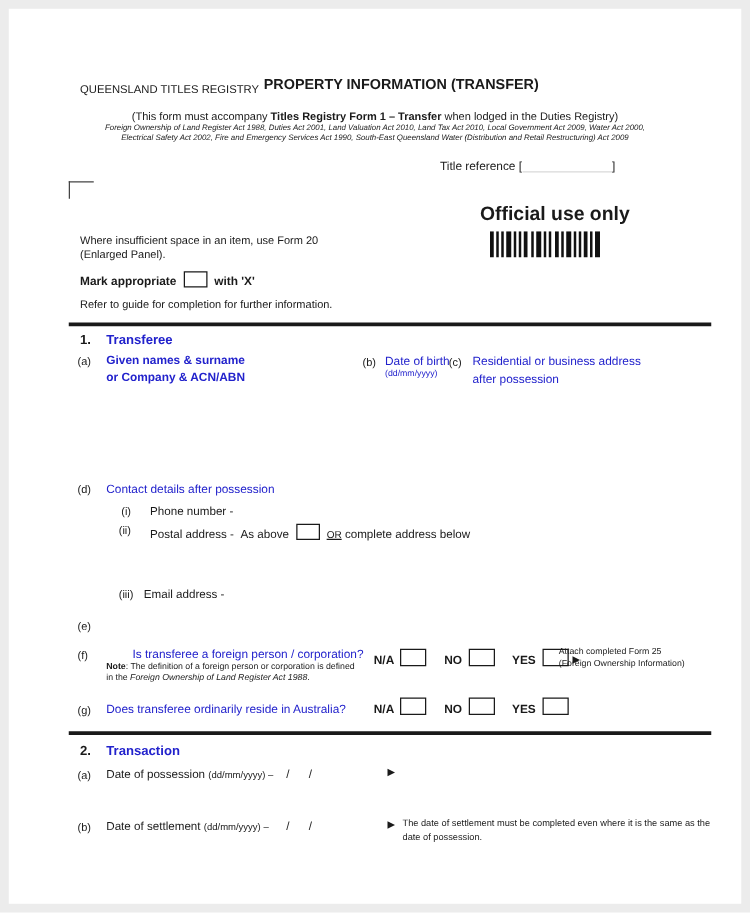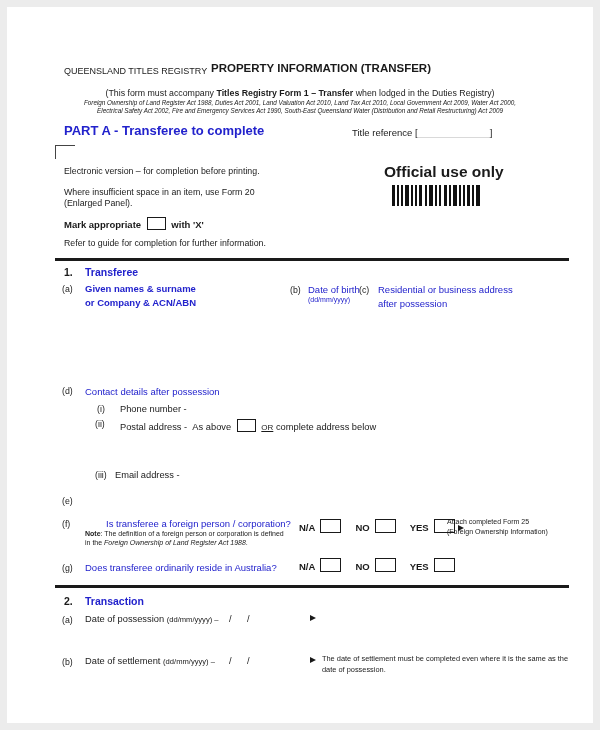--- a/index.html
+++ b/index.html
@@ -33,26 +33,24 @@
 
 <div class="page">
 
   <div class="abs" style="left:57px;top:59px;font-size:9px;">QUEENSLAND TITLES REGISTRY</div>
   <div class="abs b" style="left:204px;top:55px;font-size:11.5px;">PROPERTY INFORMATION (TRANSFER)</div>
 
   <div class="abs center" style="top:81px;font-size:8.8px;"><span>(This form must accompany </span><span class="b">Titles Registry Form 1 – Transfer</span><span> when lodged in the Duties Registry)</span></div>
   <div class="abs center it" style="top:92px;font-size:6.3px;">Foreign Ownership of Land Register Act 1988, Duties Act 2001, Land Valuation Act 2010, Land Tax Act 2010, Local Government Act 2009, Water Act 2000,</div>
   <div class="abs center it" style="top:100px;font-size:6.3px;">Electrical Safety Act 2002, Fire and Emergency Services Act 1990, South-East Queensland Water (Distribution and Retail Restructuring) Act 2009</div>
 
-  <div class="abs b blue" style="left:57px;top:116px;font-size:13px;">PART A - Transferee to complete</div>
   <div class="abs" style="left:345px;top:120px;font-size:9.5px;"><span>Title reference [</span><span class="blank" style="width:72px;"></span><span>]</span></div>
 
   <div class="abs corner" style="left:48px;top:138px;"></div>
 
-  <div class="abs small" style="left:57px;top:159px;">Electronic version – for completion before printing.</div>
 
   <div class="abs b" style="left:377px;top:156px;font-size:15.5px;">Official use only</div>
   <svg class="abs" style="left:385px;top:178px;" width="90" height="21" viewBox="0 0 90 21">
     <g fill="#111">
       <rect x="0" width="3" height="21"></rect>
         <rect x="5" width="2" height="21"></rect>
         <rect x="9" width="2" height="21"></rect>
       <rect x="13" width="4" height="21"></rect>
         <rect x="19" width="2" height="21"></rect>
         <rect x="23" width="2" height="21"></rect>

